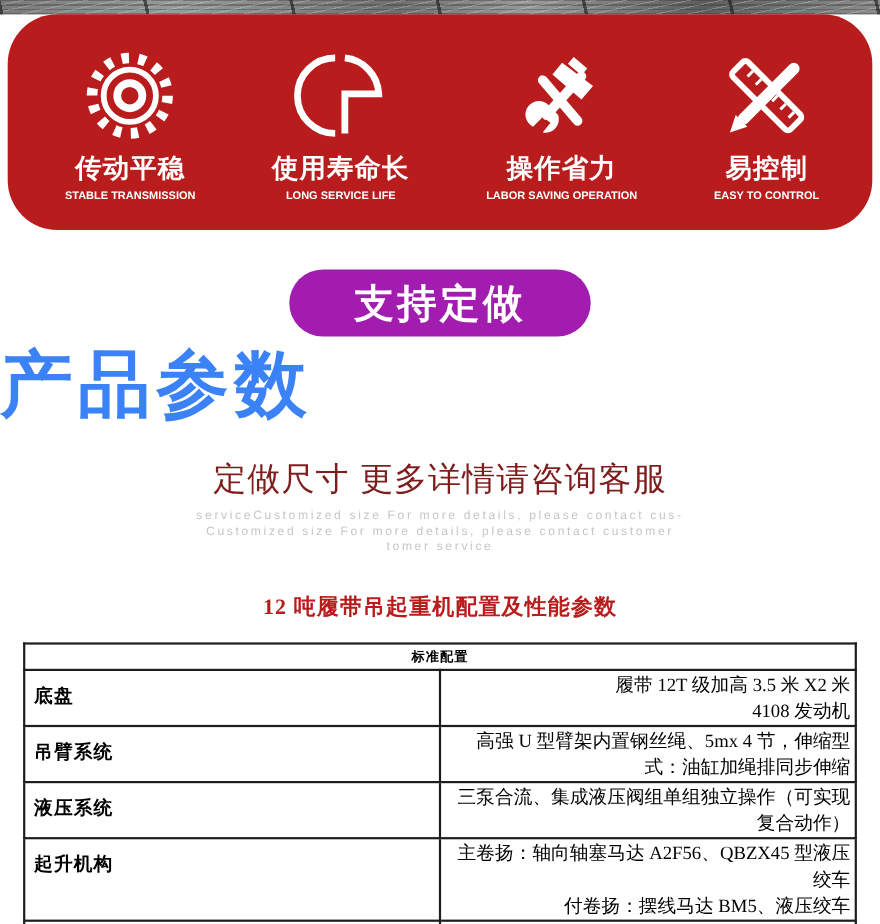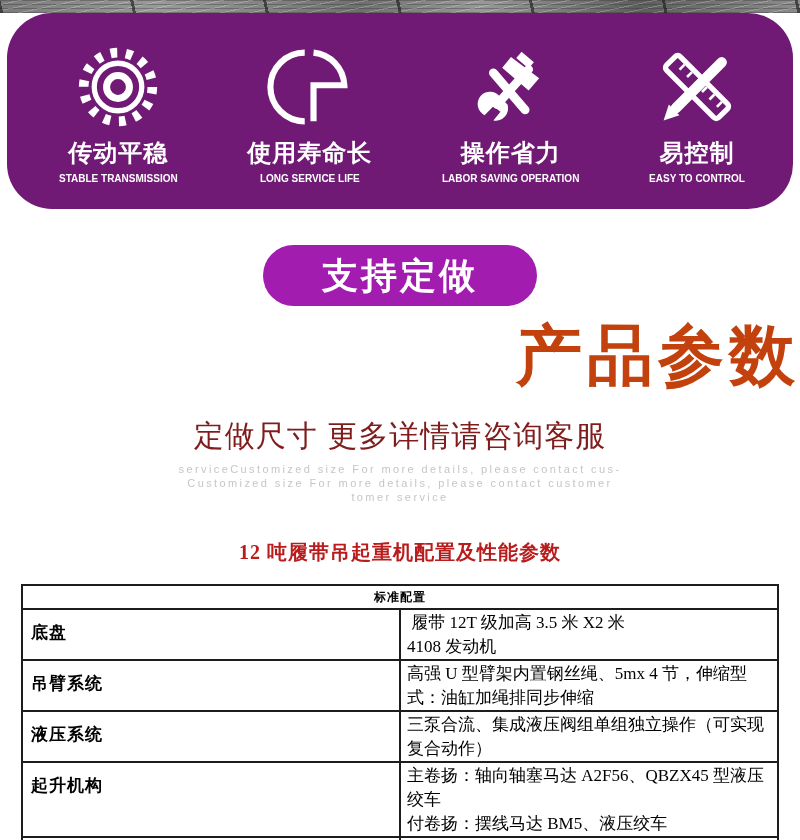--- a/index.html
+++ b/index.html
@@ -15,63 +15,64 @@
     background-color:#8f8f8f;
     background-image:
       repeating-linear-gradient(78deg, rgba(30,30,30,.65) 0 3px, rgba(0,0,0,0) 3px 130px),
       repeating-linear-gradient(-12deg, rgba(255,255,255,.22) 0 1px, rgba(0,0,0,0) 1px 6px),
       repeating-linear-gradient(0deg, rgba(50,50,50,.35) 0 1px, rgba(0,0,0,0) 1px 4px),
       linear-gradient(90deg,#7a7a7a 0%,#9a9a9a 20%,#6f6f6f 45%,#999 60%,#5d5d5d 80%,#8c8c8c 100%);
   }
   
   .banner {
     margin:0 7px; height:196px; border-radius:45px;
-    background:#701a75;
+    background:#b91c1c;
     display:flex; justify-content:space-between;
     padding:28px 48px 0 52px;
   }
   .feature { display:flex; flex-direction:column; align-items:center; }
   .feature .icon-box { width:96px; height:92px; display:flex; align-items:center; justify-content:center; }
   .feature .icon-box svg { width:90px; height:88px; }
   .feature .zh { color:#fff; font-weight:bold; font-size:24px; letter-spacing:1px; margin-top:4px; white-space:nowrap; }
   .feature .en { color:#fff; font-weight:bold; font-size:10px; margin-top:4px; white-space:nowrap; letter-spacing:0; }
   
   .badge-btn {
     display:block; width:274px; height:61px; margin:36px auto 0;
     background:#a21caf; border:none; border-radius:31px;
     color:#fff; font-size:36px; font-weight:bold; letter-spacing:3px;
     line-height:59px; text-align:center; cursor:pointer;
     font-family:inherit;
   }
   
   .big-title {
-    margin-top:6px; text-align:right;
-    font-size:66px; font-weight:900; color:#c2410c; letter-spacing:5px; line-height:86px;
+    margin-top:6px; text-align:left;
+    font-size:66px; font-weight:900; color:#3b82f6; letter-spacing:5px; line-height:86px;
     white-space:nowrap;
+    font-family:Liberation Mono, monospace;
   }
   .sub-title {
     margin-top:20px; text-align:center;
     font-size:30px; color:#7f1d1d; letter-spacing:1px; line-height:36px; white-space:nowrap;
   }
   .note { margin-top:8px; text-align:center; color:#c6c6c6; font-size:11px; line-height:14px; letter-spacing:2.4px; }
   
   .table-title {
     margin-top:36px; text-align:center; color:#b91c1c;
     font-family:"Liberation Serif","DejaVu Serif",serif;
     font-size:20px; font-weight:bold; line-height:24px; letter-spacing:1px;
   }
   table.spec {
     margin:20px auto 0; width:758px; border-collapse:collapse; table-layout:fixed;
     font-family:"Liberation Serif","DejaVu Serif",serif;
     color:#000; font-size:17px;
   }
   table.spec td, table.spec th { border:2px solid #1d1d1d; vertical-align:top; }
   table.spec th.cfg-header { font-size:12px; font-weight:bold; height:23px; line-height:22px; letter-spacing:1px; }
   td.lbl { width:135px; font-weight:bold; padding:11px 4px 0 8px; line-height:23px; letter-spacing:1px; }
-  td.val { padding:1px 4px 0 6px; line-height:24px; }
+  td.val { padding:1px 4px 0 6px; line-height:24px;text-align:right; }
   td.val .line { white-space:pre-wrap; }
   tr.r-dipan td   { height:48px; }
   tr.r-diaobi td  { height:24px; }
   tr.r-yeya td    { height:23px; }
   tr.r-qisheng td { height:70px; }
   tr.r-huizhuan td{ height:50px; }
 </style>
 </head>
 <body>
 

